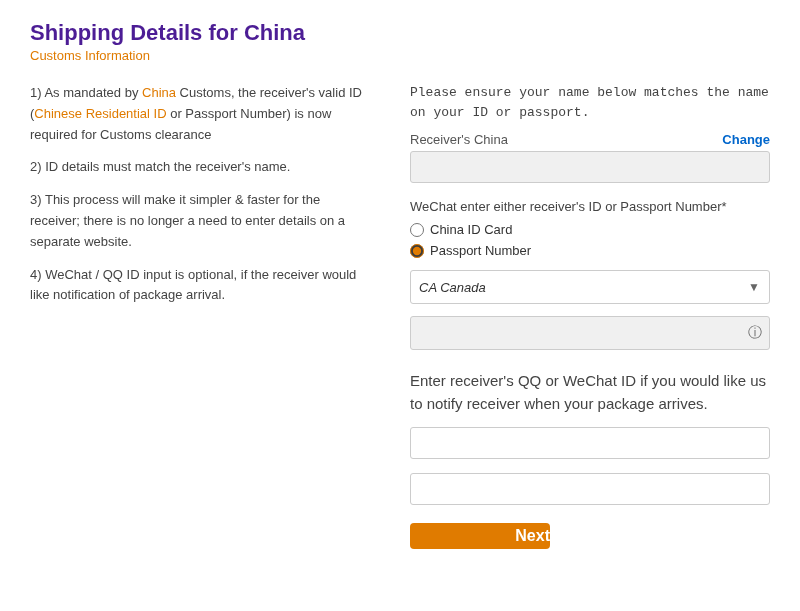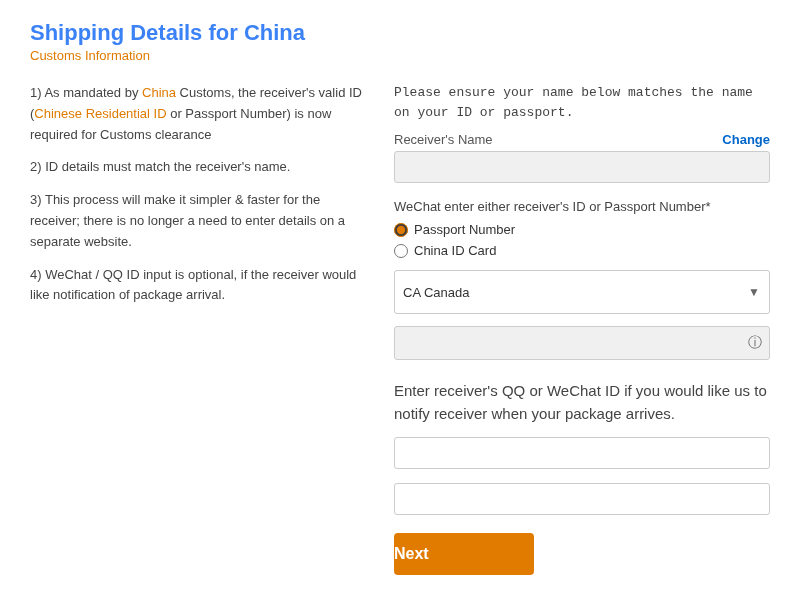--- a/index.html
+++ b/index.html
@@ -8,31 +8,31 @@
       font-size: 14px;
       color: #333;
       background: #fff;
       width: 800px;
       min-height: 611px;
       padding: 20px 30px;
     }
     h1 {
       font-size: 22px;
       font-weight: bold;
-      color: #3b82f6;
+      color: #4c1d95;
       margin-bottom: 2px;
     }
     .subtitle {
       color: #e07b00;
       font-size: 13px;
       margin-bottom: 20px;
     }
     .content-wrapper {
       display: flex;
-      gap: 24px;
+      gap: 40px;
     }
     .left-panel {
       flex: 0 0 340px;
       font-size: 13px;
       line-height: 1.6;
       color: #444;
     }
     .left-panel p {
       margin-bottom: 12px;
     }
@@ -95,30 +95,31 @@
       accent-color: #e07b00;
       width: 14px;
       height: 14px;
     }
     .select-wrapper {
       position: relative;
       margin-bottom: 12px;
     }
     .country-select {
       width: 100%;
-      height: 44px;
+      height: 34px;
       border: 1px solid #ccc;
       border-radius: 3px;
       padding: 0 8px;
       font-size: 13px;
       color: #333;
       background: #fff;
       appearance: none;
       -webkit-appearance: none;
       cursor: pointer;
+      font-style: italic;
     }
     .select-arrow {
       position: absolute;
       right: 10px;
       top: 50%;
       transform: translateY(-50%);
       pointer-events: none;
       color: #666;
       font-size: 12px;
     }
@@ -168,23 +169,23 @@
       margin-bottom: 14px;
     }
     .next-button {
       display: block;
       background: #e07b00;
       color: #fff;
       font-size: 16px;
       font-weight: bold;
       border: none;
       border-radius: 4px;
-      padding: 12px 0;
+      padding: 4px 0;
       width: 140px;
-      text-align: left;
+      text-align: right;
       cursor: pointer;
       margin-top: 4px;
     }
   </style>
 </head>
 <body>
 
 <h1>Shipping Details for China</h1>
 <div class="subtitle">Customs Information</div>
 
@@ -198,35 +199,35 @@
     <p>
       3) This process will make it simpler &amp; faster for the receiver; there is no longer a need to enter details on a separate website.
     </p>
     <p>4) WeChat / QQ ID input is optional, if the receiver would like notification of package arrival.</p>
   </div>
 
   <div class="right-panel">
     <div class="ensure-text">Please ensure your name below matches the name on your ID or passport.</div>
 
     <div class="field-label">
-      <span>Receiver's Name</span>
+      <span>Receiver's China</span>
       <a class="change-link" href="#">Change</a>
     </div>
     <input type="text" class="text-input" value="" style="background: rgb(240, 240, 240);" readonly="">
 
     <div class="section-label">WeChat enter either receiver's ID or Passport Number*</div>
 
     <div class="radio-group">
+      <label class="radio-option">
+        <input type="radio" name="id-type" style="">
+        <span>China ID Card</span>
+      </label>
       <label class="radio-option">
         <input type="radio" name="id-type" checked="" style="">
         <span>Passport Number</span>
-      </label>
-      <label class="radio-option">
-        <input type="radio" name="id-type" style="">
-        <span>China ID Card</span>
       </label>
     </div>
 
     <div class="select-wrapper">
       <select class="country-select">
         <option value="CA">CA  Canada</option>
         <option value="US">US  United States</option>
         <option value="GB">GB  United Kingdom</option>
       </select>
       <span class="select-arrow">▼</span>

